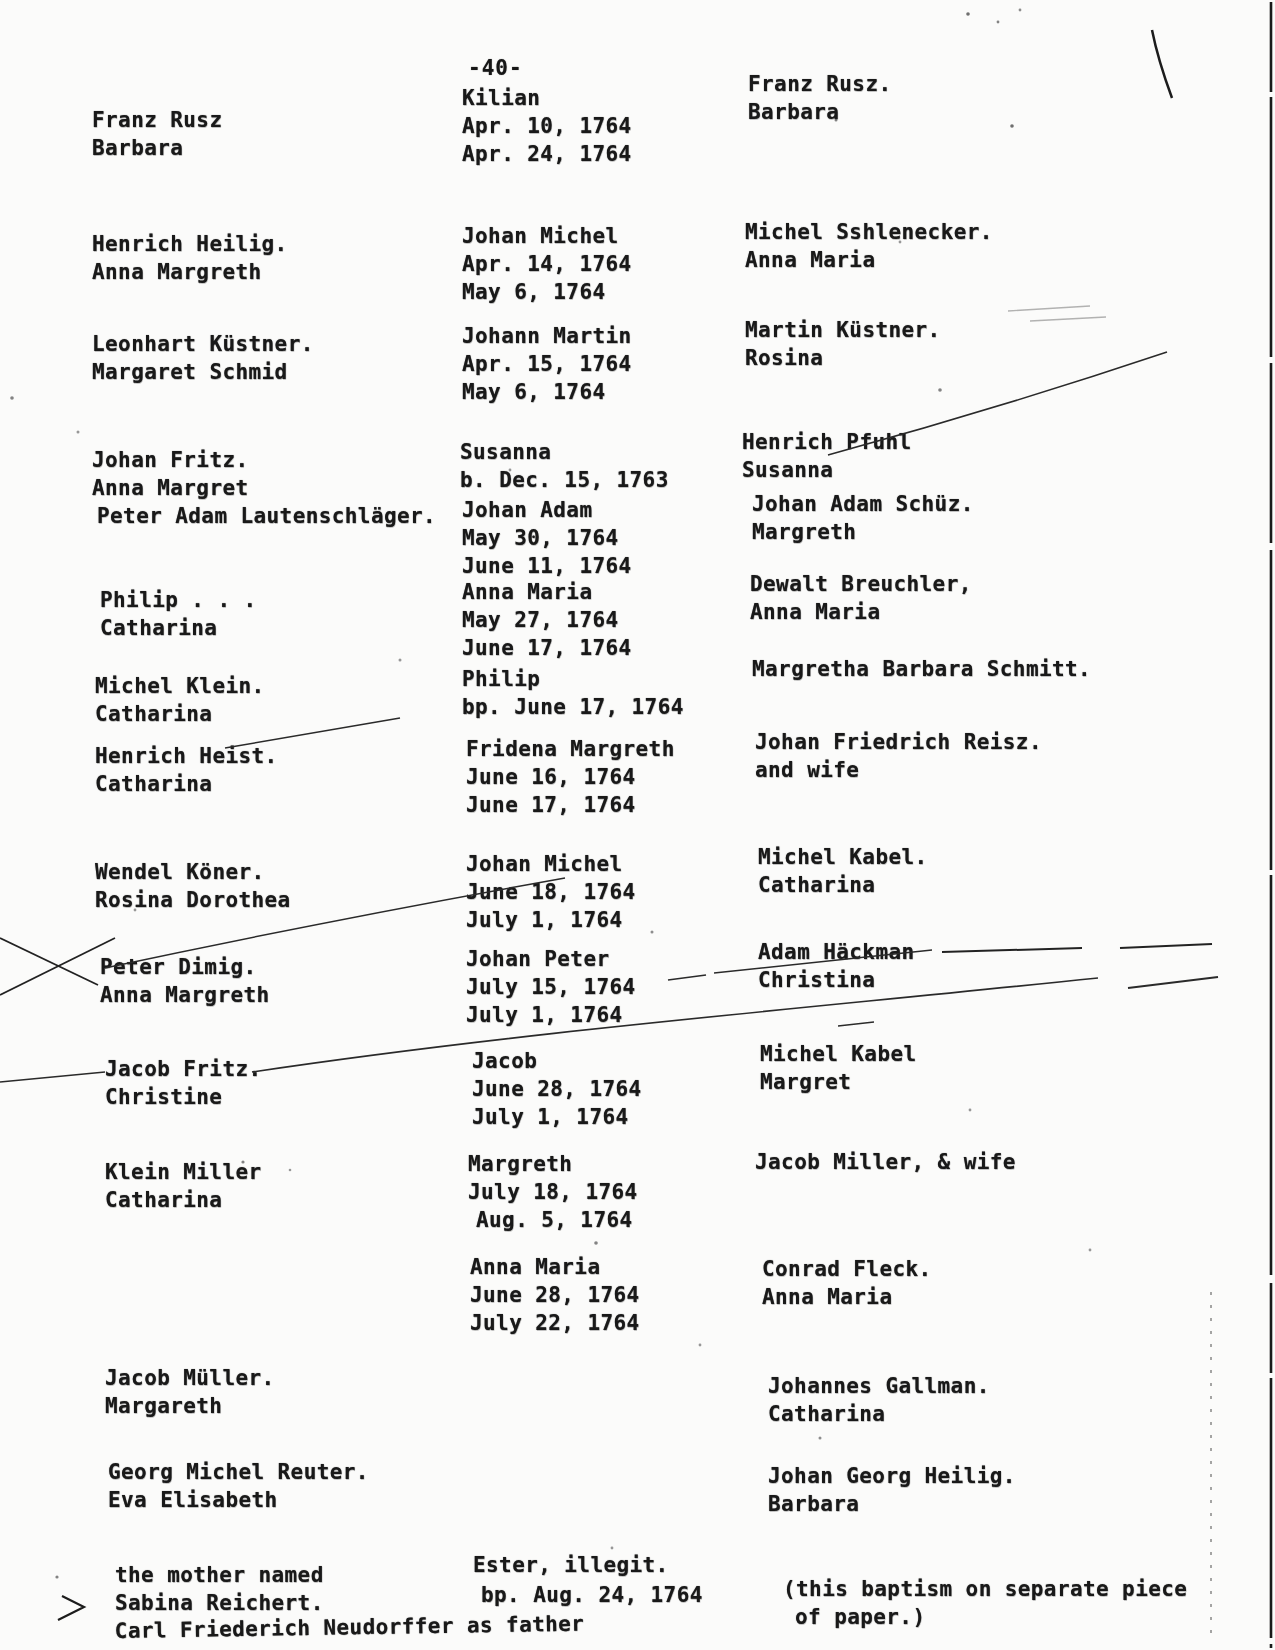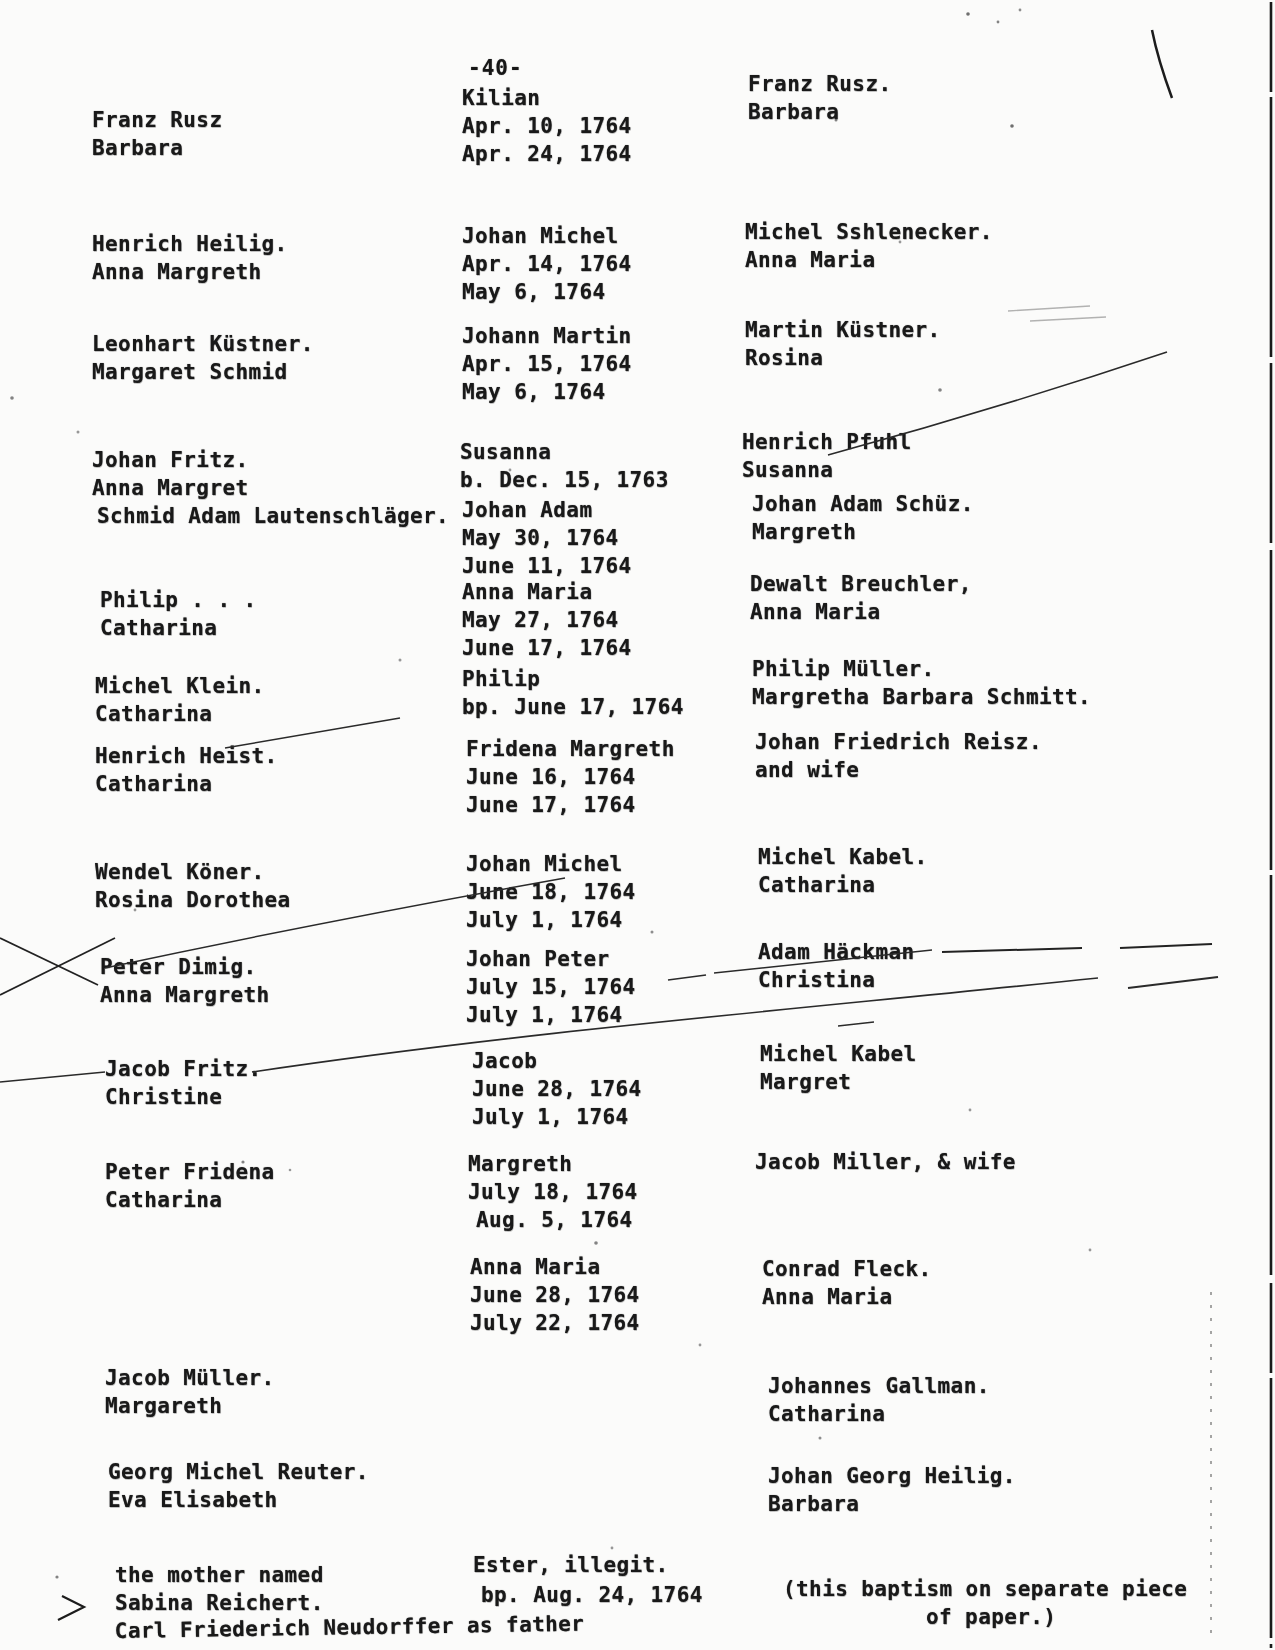--- a/index.html
+++ b/index.html
@@ -10,21 +10,21 @@
   }
   .page{position:absolute;left:0;top:0;width:1275px;height:1342px;padding-left:24px;}
   .cell{
     position:absolute;white-space:nowrap;
     font-size:21px;line-height:28px;font-weight:bold;
     color:#191919;letter-spacing:0.4px;
     text-shadow:0 0 1px rgba(10,10,10,.55), .5px .5px 0 rgba(0,0,0,.18);
   }
   .cell div{min-height:28px;}
   .ind{padding-left:8px;}
-  .ind2{padding-left:12px;text-align:center;}
+  .ind2{padding-left:12px;}
   .tilt{transform:rotate(-0.9deg);transform-origin:left bottom;}
   .pgnum{position:absolute;left:468px;top:56px;font-size:21px;font-weight:bold;
     letter-spacing:1px;color:#161616;white-space:nowrap;
     text-shadow:0 0 1px rgba(10,10,10,.55);}
   svg.marks{position:absolute;left:0;top:0;pointer-events:none;}
 </style>
 </head>
 <body>
 
 <div class="page">
@@ -80,21 +80,21 @@
   <div class="cell" style="left:460px;top:438px">
     <div>Susanna</div>
     <div>b. Dec. 15, 1763</div>
   </div>
   <div class="cell" style="left:742px;top:428px">
     <div>Henrich Pfuhl</div>
     <div>Susanna</div>
   </div>
 
   <div class="cell" style="left:97px;top:502px">
-    <div>Schmid Adam Lautenschläger.</div>
+    <div>Peter Adam Lautenschläger.</div>
   </div>
   <div class="cell" style="left:462px;top:496px">
     <div>Johan Adam</div>
     <div>May 30, 1764</div>
     <div>June 11, 1764</div>
   </div>
   <div class="cell" style="left:752px;top:490px">
     <div>Johan Adam Schüz.</div>
     <div>Margreth</div>
   </div>
@@ -115,21 +115,20 @@
 
   <div class="cell" style="left:95px;top:672px">
     <div>Michel Klein.</div>
     <div>Catharina</div>
   </div>
   <div class="cell" style="left:462px;top:665px">
     <div>Philip</div>
     <div>bp. June 17, 1764</div>
   </div>
   <div class="cell" style="left:752px;top:655px">
-    <div>Philip Müller.</div>
     <div>Margretha Barbara Schmitt.</div>
   </div>
 
   <div class="cell" style="left:95px;top:742px">
     <div>Henrich Heist.</div>
     <div>Catharina</div>
   </div>
   <div class="cell" style="left:466px;top:735px">
     <div>Fridena Margreth</div>
     <div>June 16, 1764</div>
@@ -176,21 +175,21 @@
     <div>Jacob</div>
     <div>June 28, 1764</div>
     <div>July 1, 1764</div>
   </div>
   <div class="cell" style="left:760px;top:1040px">
     <div>Michel Kabel</div>
     <div>Margret</div>
   </div>
 
   <div class="cell" style="left:105px;top:1158px">
-    <div>Peter Fridena</div>
+    <div>Klein Miller</div>
     <div>Catharina</div>
   </div>
   <div class="cell" style="left:468px;top:1150px">
     <div>Margreth</div>
     <div>July 18, 1764</div>
     <div class="ind">Aug. 5, 1764</div>
   </div>
   <div class="cell" style="left:755px;top:1148px">
     <div>Jacob Miller, &amp; wife</div>
   </div>

